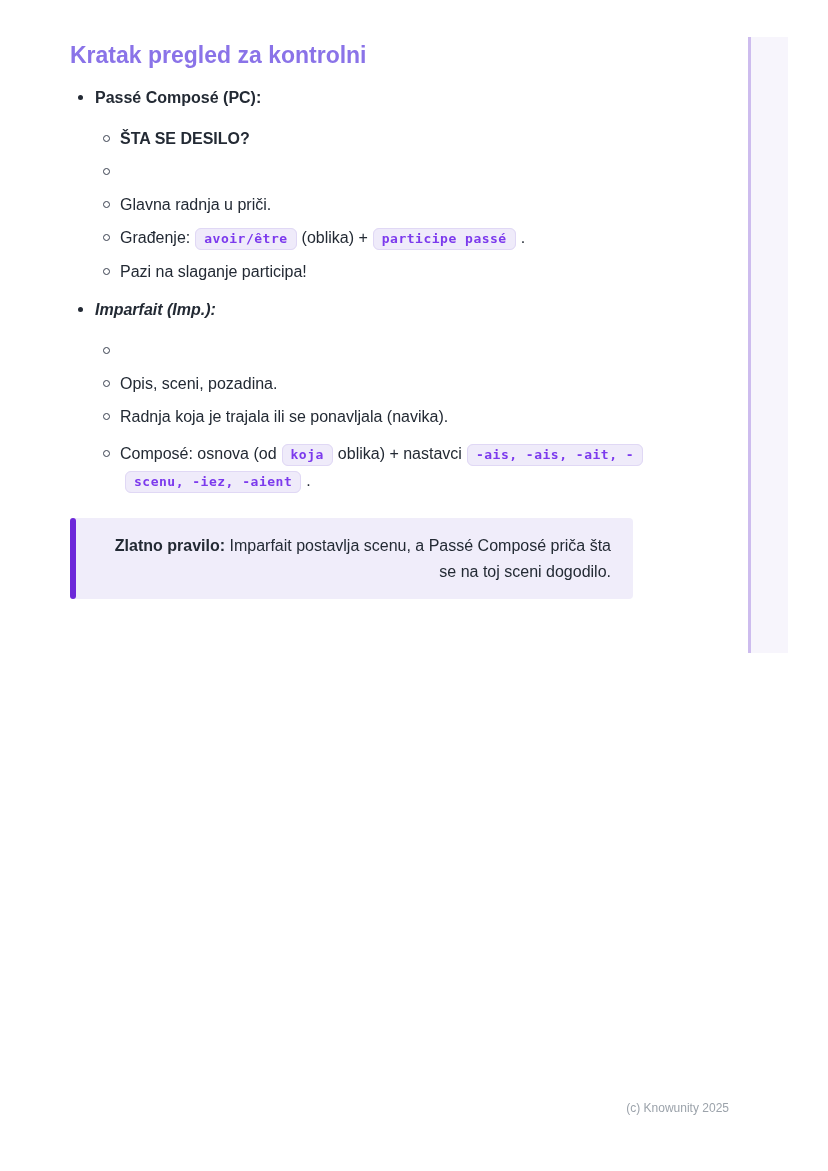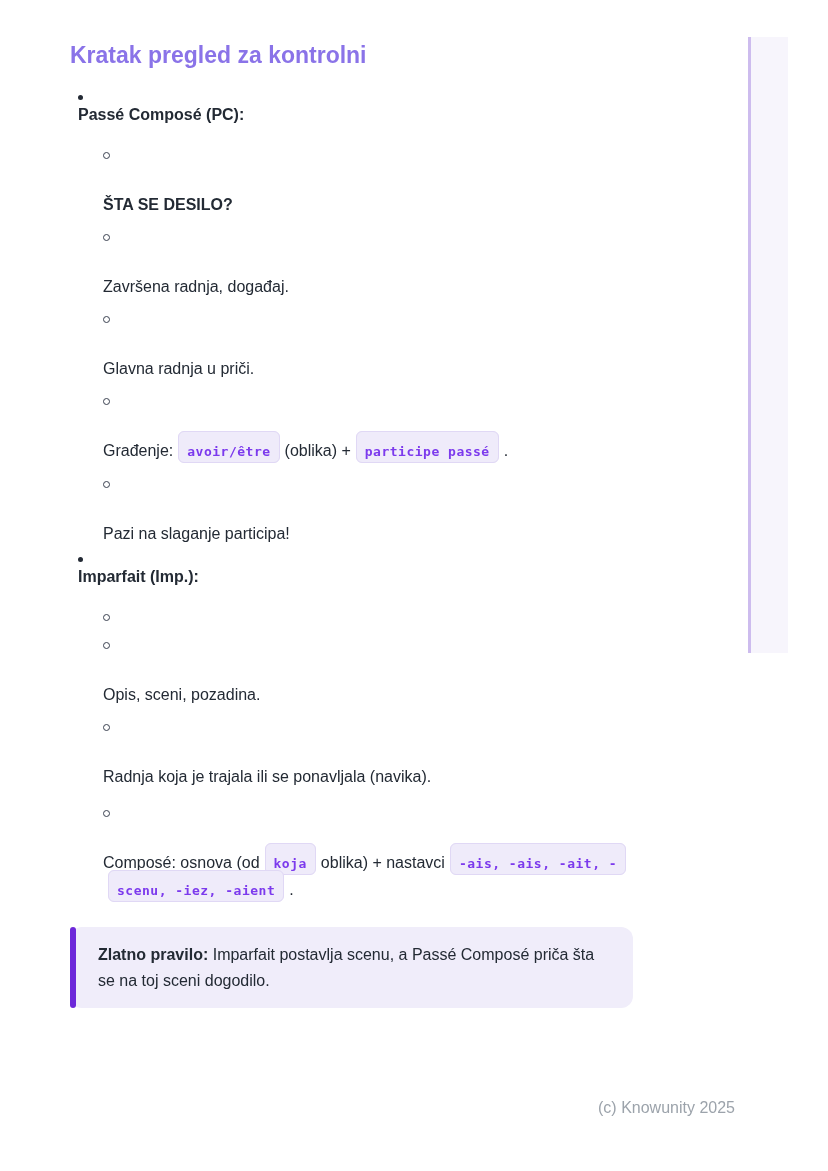--- a/index.html
+++ b/index.html
@@ -32,88 +32,88 @@
     line-height: 26px;
     font-weight: 700;
     color: #8A73E8;
   }
 
   .row {
     display: flex;
     align-items: flex-start;
     font-size: 16px;
     line-height: 22px;
-    flex-direction: column;
   }
   .row .txt { flex: 1 1 auto; max-width: 540px; }
 
   .lvl1 { margin-left: 78px; }
-  .lvl2 { margin-left: 103px; gap: 32px; }
+  .lvl2 { margin-left: 103px; }
 
   .marker { flex: 0 0 17px; position: relative; height: 22px; }
   .dot {
     position: absolute; left: 0; top: 8px;
     width: 5px; height: 5px; border-radius: 50%;
     background: #232A34;
   }
   .ring {
     position: absolute; left: 0; top: 7px;
     width: 7px; height: 7px; border-radius: 50%;
     border: 1.5px solid #3A4150;
     background: transparent;
   }
 
   .b { font-weight: 700; }
 
   .mt19 { margin-top: 19px; }
-  .mt20 { margin-top: 4px; }
+  .mt20 { margin-top: 16px; font-style: italic; }
   .mb11 { margin-bottom: 11px; }
 
   .row.tall { line-height: 26px; }
   .row.tall .marker .ring { top: 9px; }
 
   .code {
     font-family: "DejaVu Sans Mono", monospace;
     font-size: 13px;
     font-weight: 700;
     letter-spacing: 0.5px;
     color: #7C3AED;
     background: #EFEBFA;
     border: 1px solid #E0D8F5;
     border-radius: 6px;
-    padding: 12px 8px 3px 8px;
+    padding: 2px 8px 3px 8px;
     margin: 0 5px;
     white-space: pre-wrap;
     -webkit-box-decoration-break: clone;
     box-decoration-break: clone;
   }
 
   .callout {
     position: relative;
     margin: 23px 0 0 70px;
     width: 563px;
     background: #F0EDFA;
-    border-radius: 12px;
+    border-radius: 4px;
     padding: 15px 22px 14px 28px;
     font-size: 16px;
     line-height: 26px;
+    text-align: right;
   }
   .callout-bar {
     position: absolute;
     left: 0; top: 0; bottom: 0;
     width: 6px;
     background: #6D28D9;
     border-radius: 4px;
   }
 
   .footer-credit {
     position: absolute;
     top: 1101px;
-    right: 53px;
-    font-size: 16px;
+    right: 59px;
+    font-size: 12px;
     line-height: 14px;
     color: #9CA3AB;
   }
 </style>
 </head>
 <body>
 
 <div class="page">
 
   <div class="edge-strip"></div>
@@ -130,21 +130,20 @@
   <div class="row lvl2 mt19 mb11">
     <span class="marker">
         <span class="ring"></span>
       </span>
     <span class="txt b">ŠTA SE DESILO?</span>
   </div>
   <div class="row lvl2 mb11">
     <span class="marker">
         <span class="ring"></span>
       </span>
-    <span class="txt">Završena radnja, događaj.</span>
   </div>
   <div class="row lvl2 mb11">
     <span class="marker">
         <span class="ring"></span>
       </span>
     <span class="txt">Glavna radnja u priči.</span>
   </div>
   <div class="row lvl2 mb11">
     <span class="marker">
         <span class="ring"></span>

